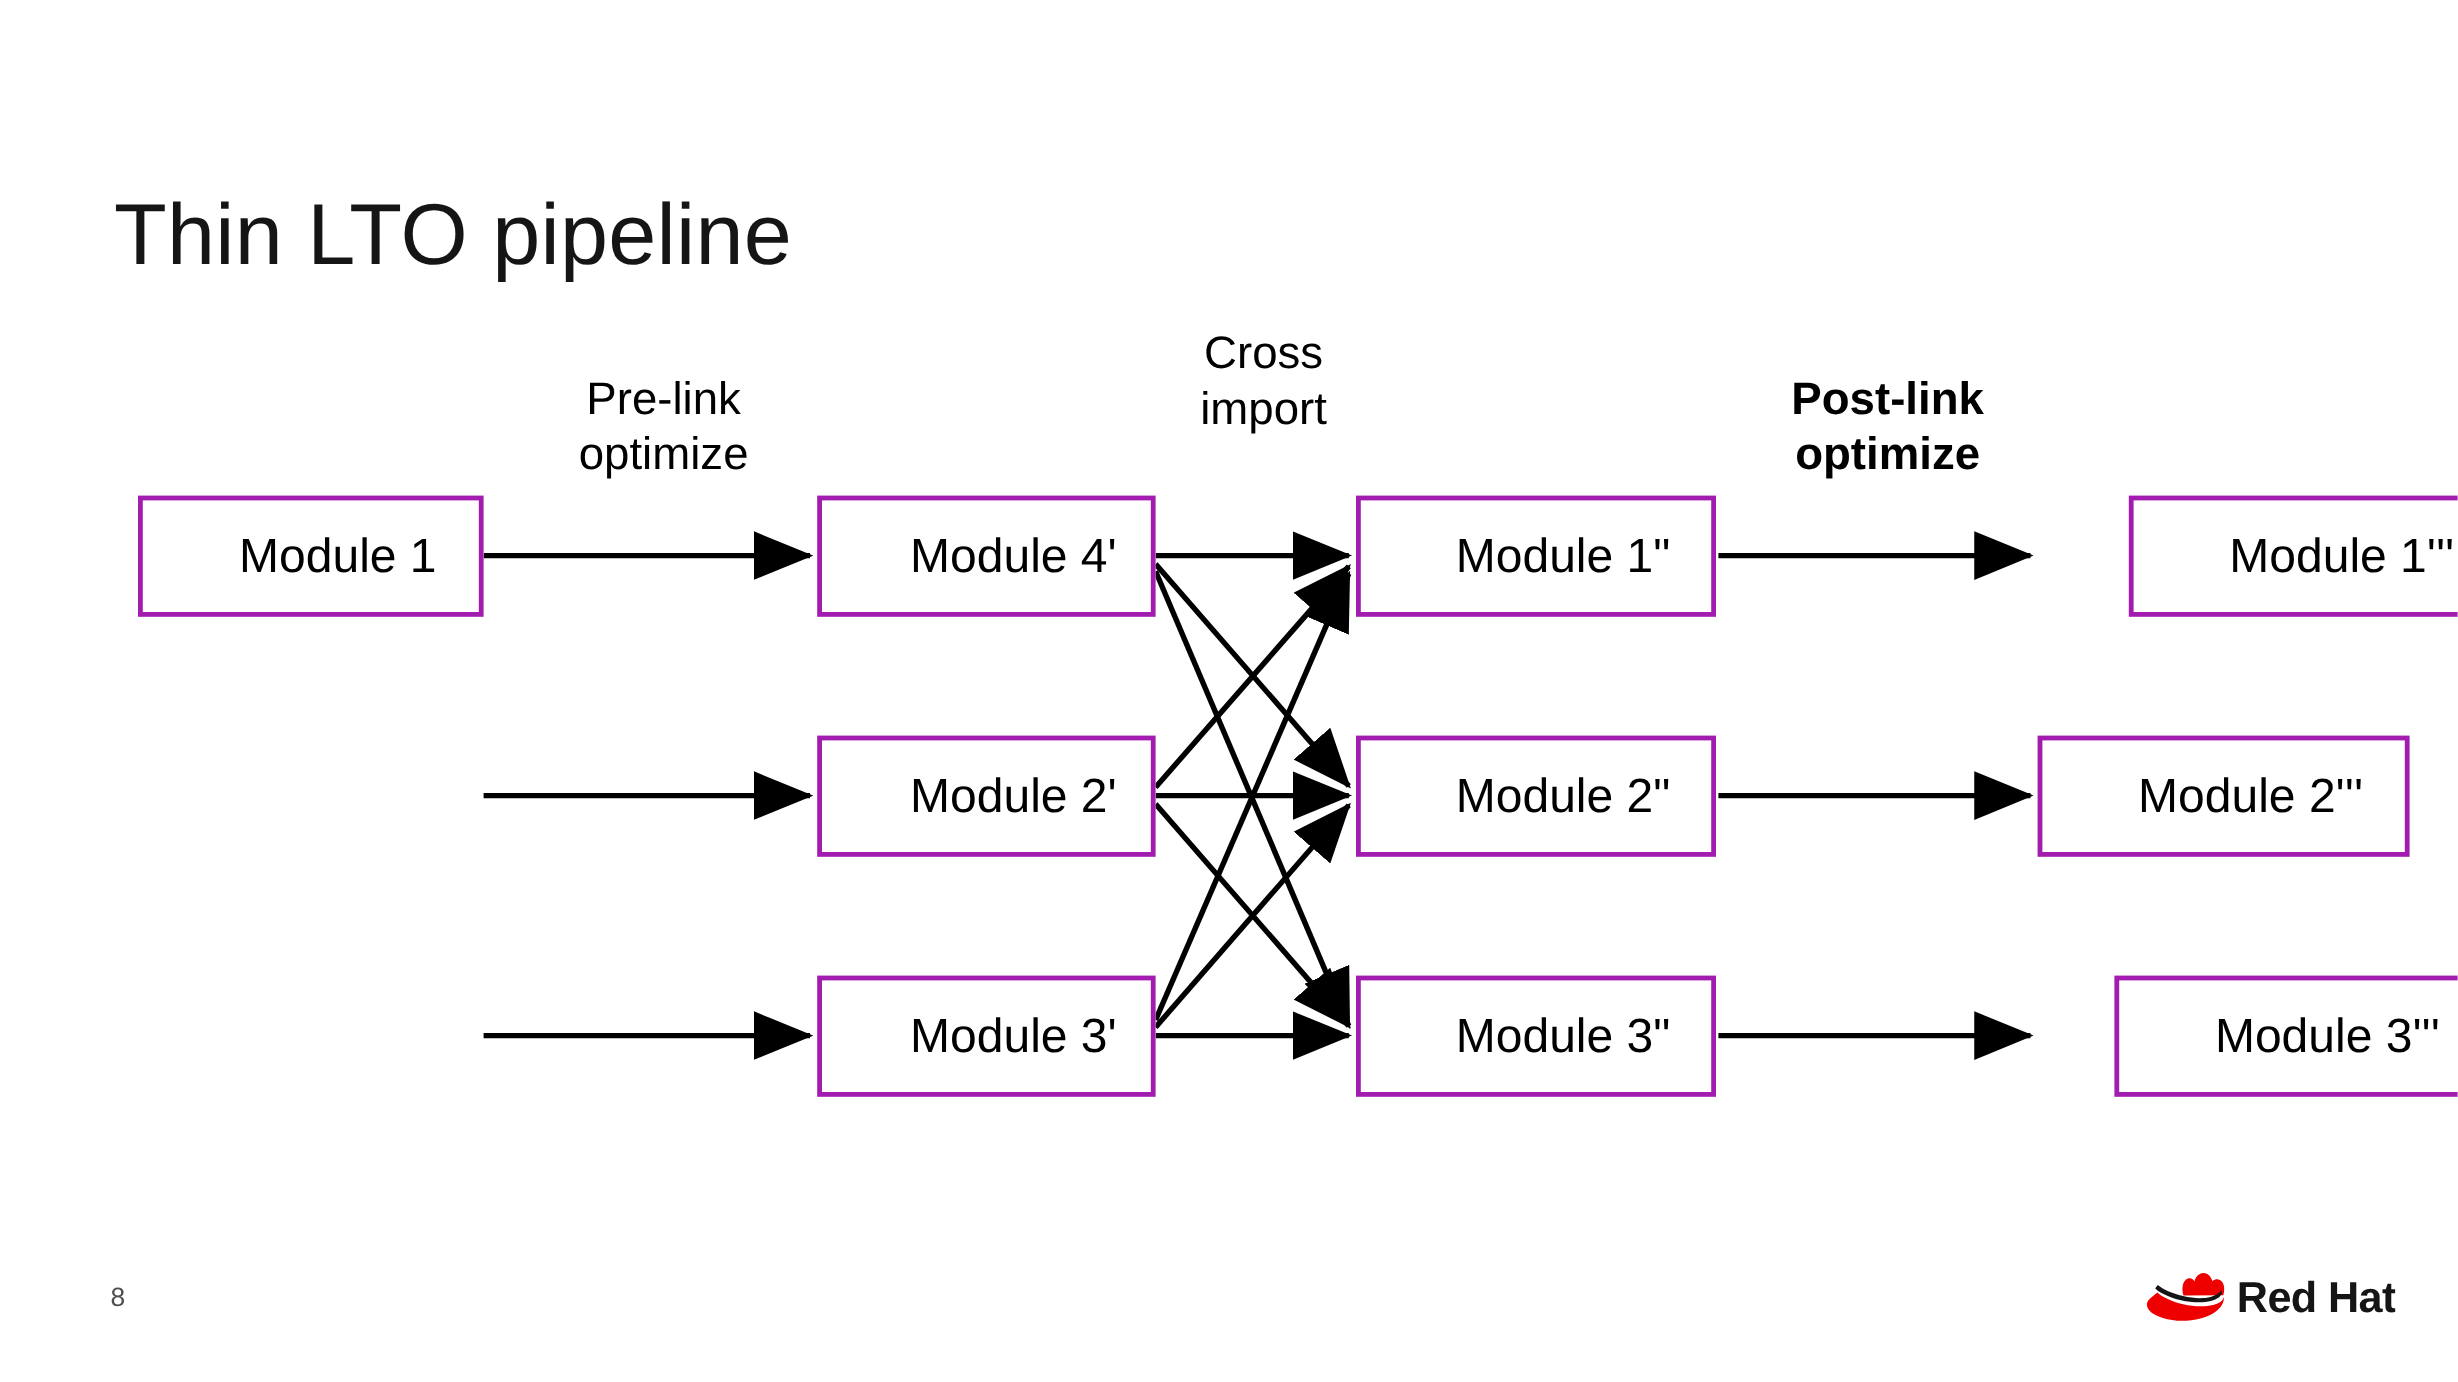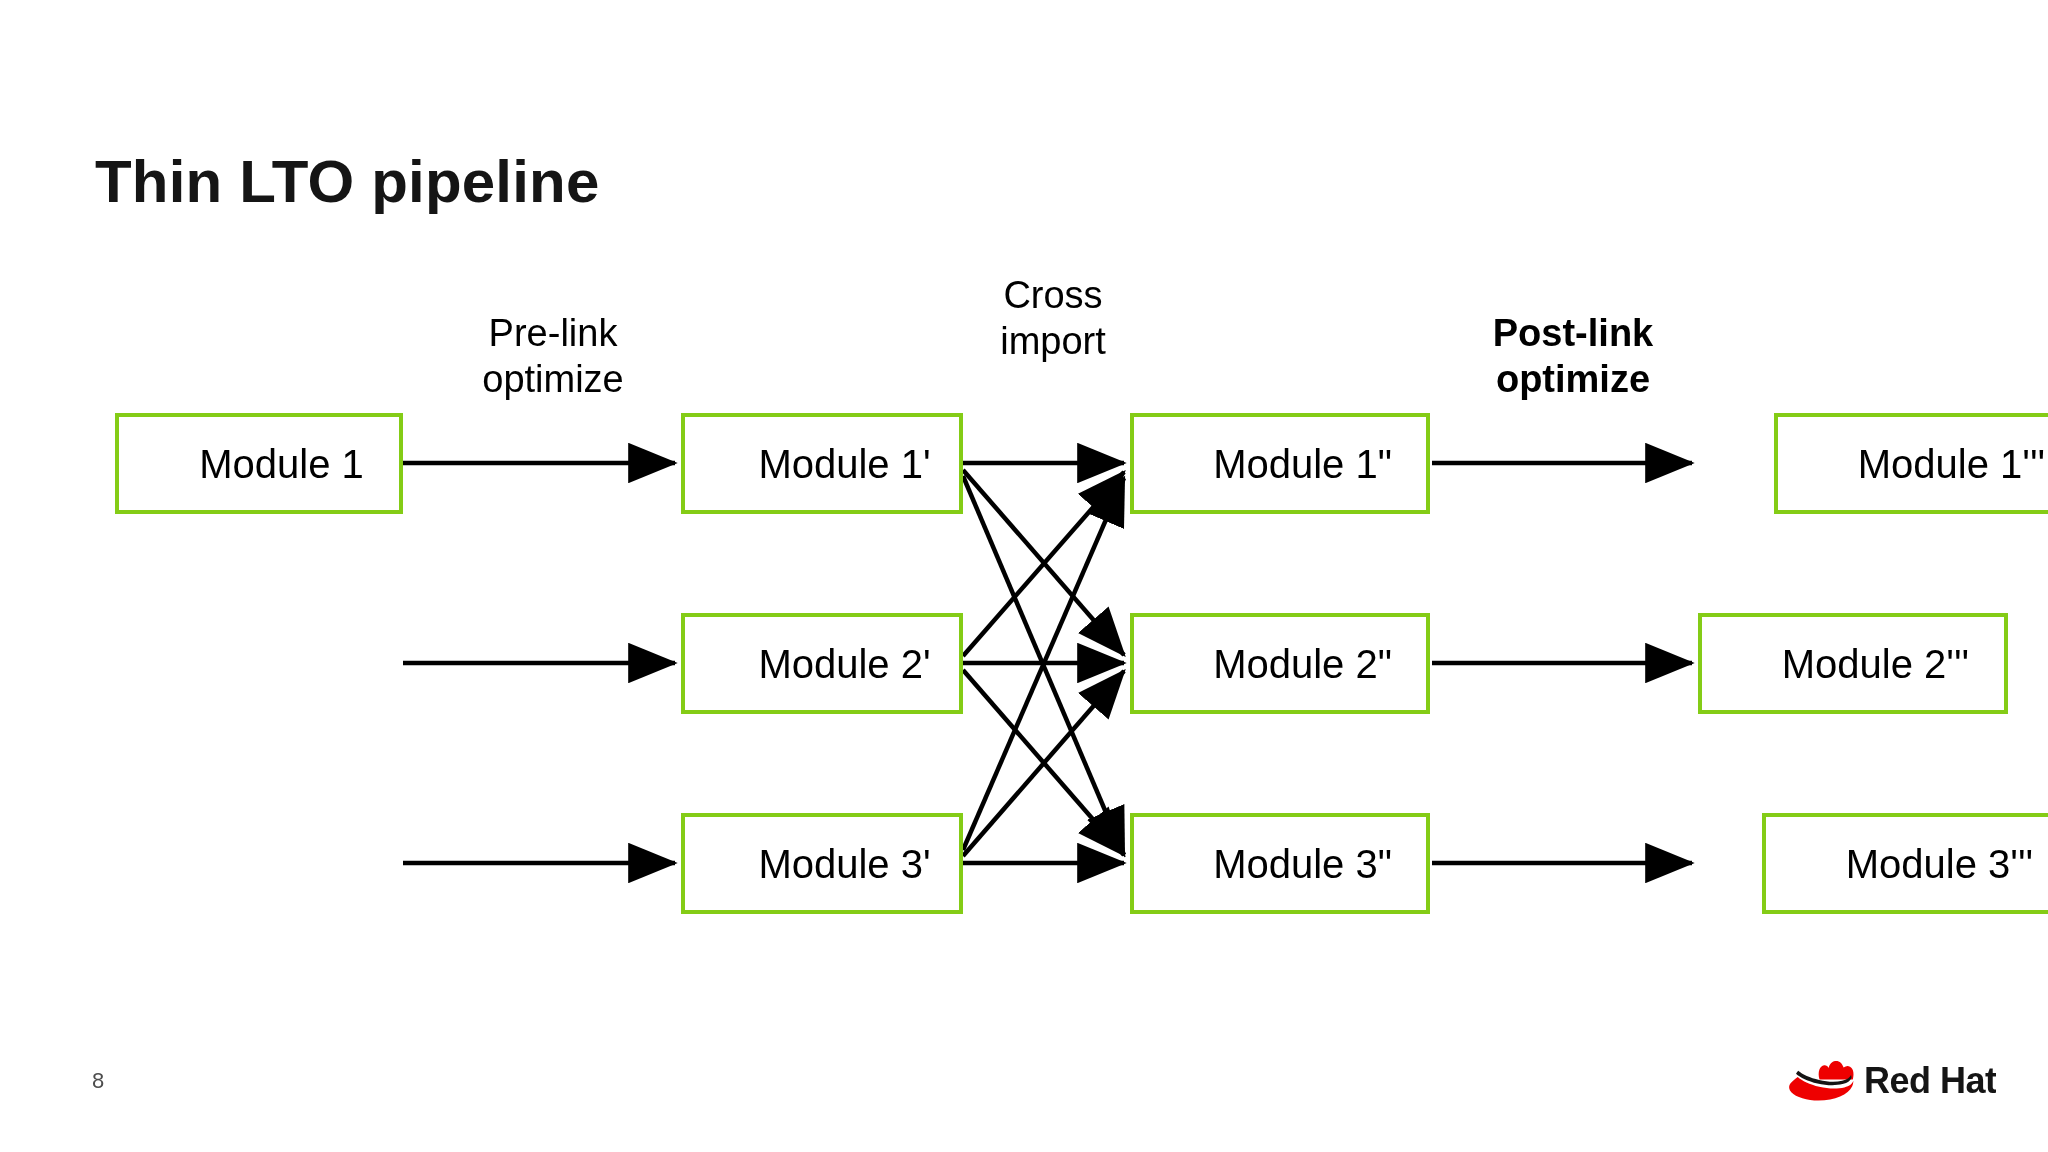--- a/index.html
+++ b/index.html
@@ -23,22 +23,22 @@
     width: 2048px;
     height: 1152px;
     background: #ffffff;
   }
 
   
   #slide-title {
     position: absolute;
     left: 95px;
     top: 112px;
-    font-size: 60px;
-    font-weight: 700;
+    font-size: 72px;
+    font-weight: 400;
     letter-spacing: 0.2px;
     line-height: 1.0;
     color: #151515;
     white-space: nowrap;
   }
 
   
   #diagram {
     position: absolute;
     left: 0;
@@ -53,21 +53,21 @@
     top: 0;
     width: 2048px;
     height: 1152px;
     pointer-events: none;
   }
 
   
   .module-box {
     position: absolute;
     box-sizing: border-box;
-    border: 4px solid #84cc16;
+    border: 4px solid #a21caf;
     background: #ffffff;
     display: flex;
     align-items: center;
     justify-content: center;
     padding-left: 45px;
   }
   .module-label {
     font-size: 40px;
     font-weight: 400;
     line-height: 1;
@@ -149,21 +149,21 @@
     <div class="stage-caption" style="left:905px; top:272px; width:260px;">Cross
 import</div>
     <div class="stage-caption" style="left:1420px; top:310px; width:270px;font-weight:bold;">Post-link
 optimize</div>
 
     <div class="module-box" style="left:97px;  top:413px; width:288px; height:101px;">
       <span class="module-label">Module 1</span>
     </div>
 
     <div class="module-box" style="left:663px; top:413px; width:282px; height:101px;">
-      <span class="module-label">Module 1'</span>
+      <span class="module-label">Module 4'</span>
     </div>
     <div class="module-box" style="left:663px; top:613px; width:282px; height:101px;">
       <span class="module-label">Module 2'</span>
     </div>
     <div class="module-box" style="left:663px; top:813px; width:282px; height:101px;">
       <span class="module-label">Module 3'</span>
     </div>
 
     <div class="module-box" style="left:1112px; top:413px; width:300px; height:101px;">
       <span class="module-label">Module 1"</span>

